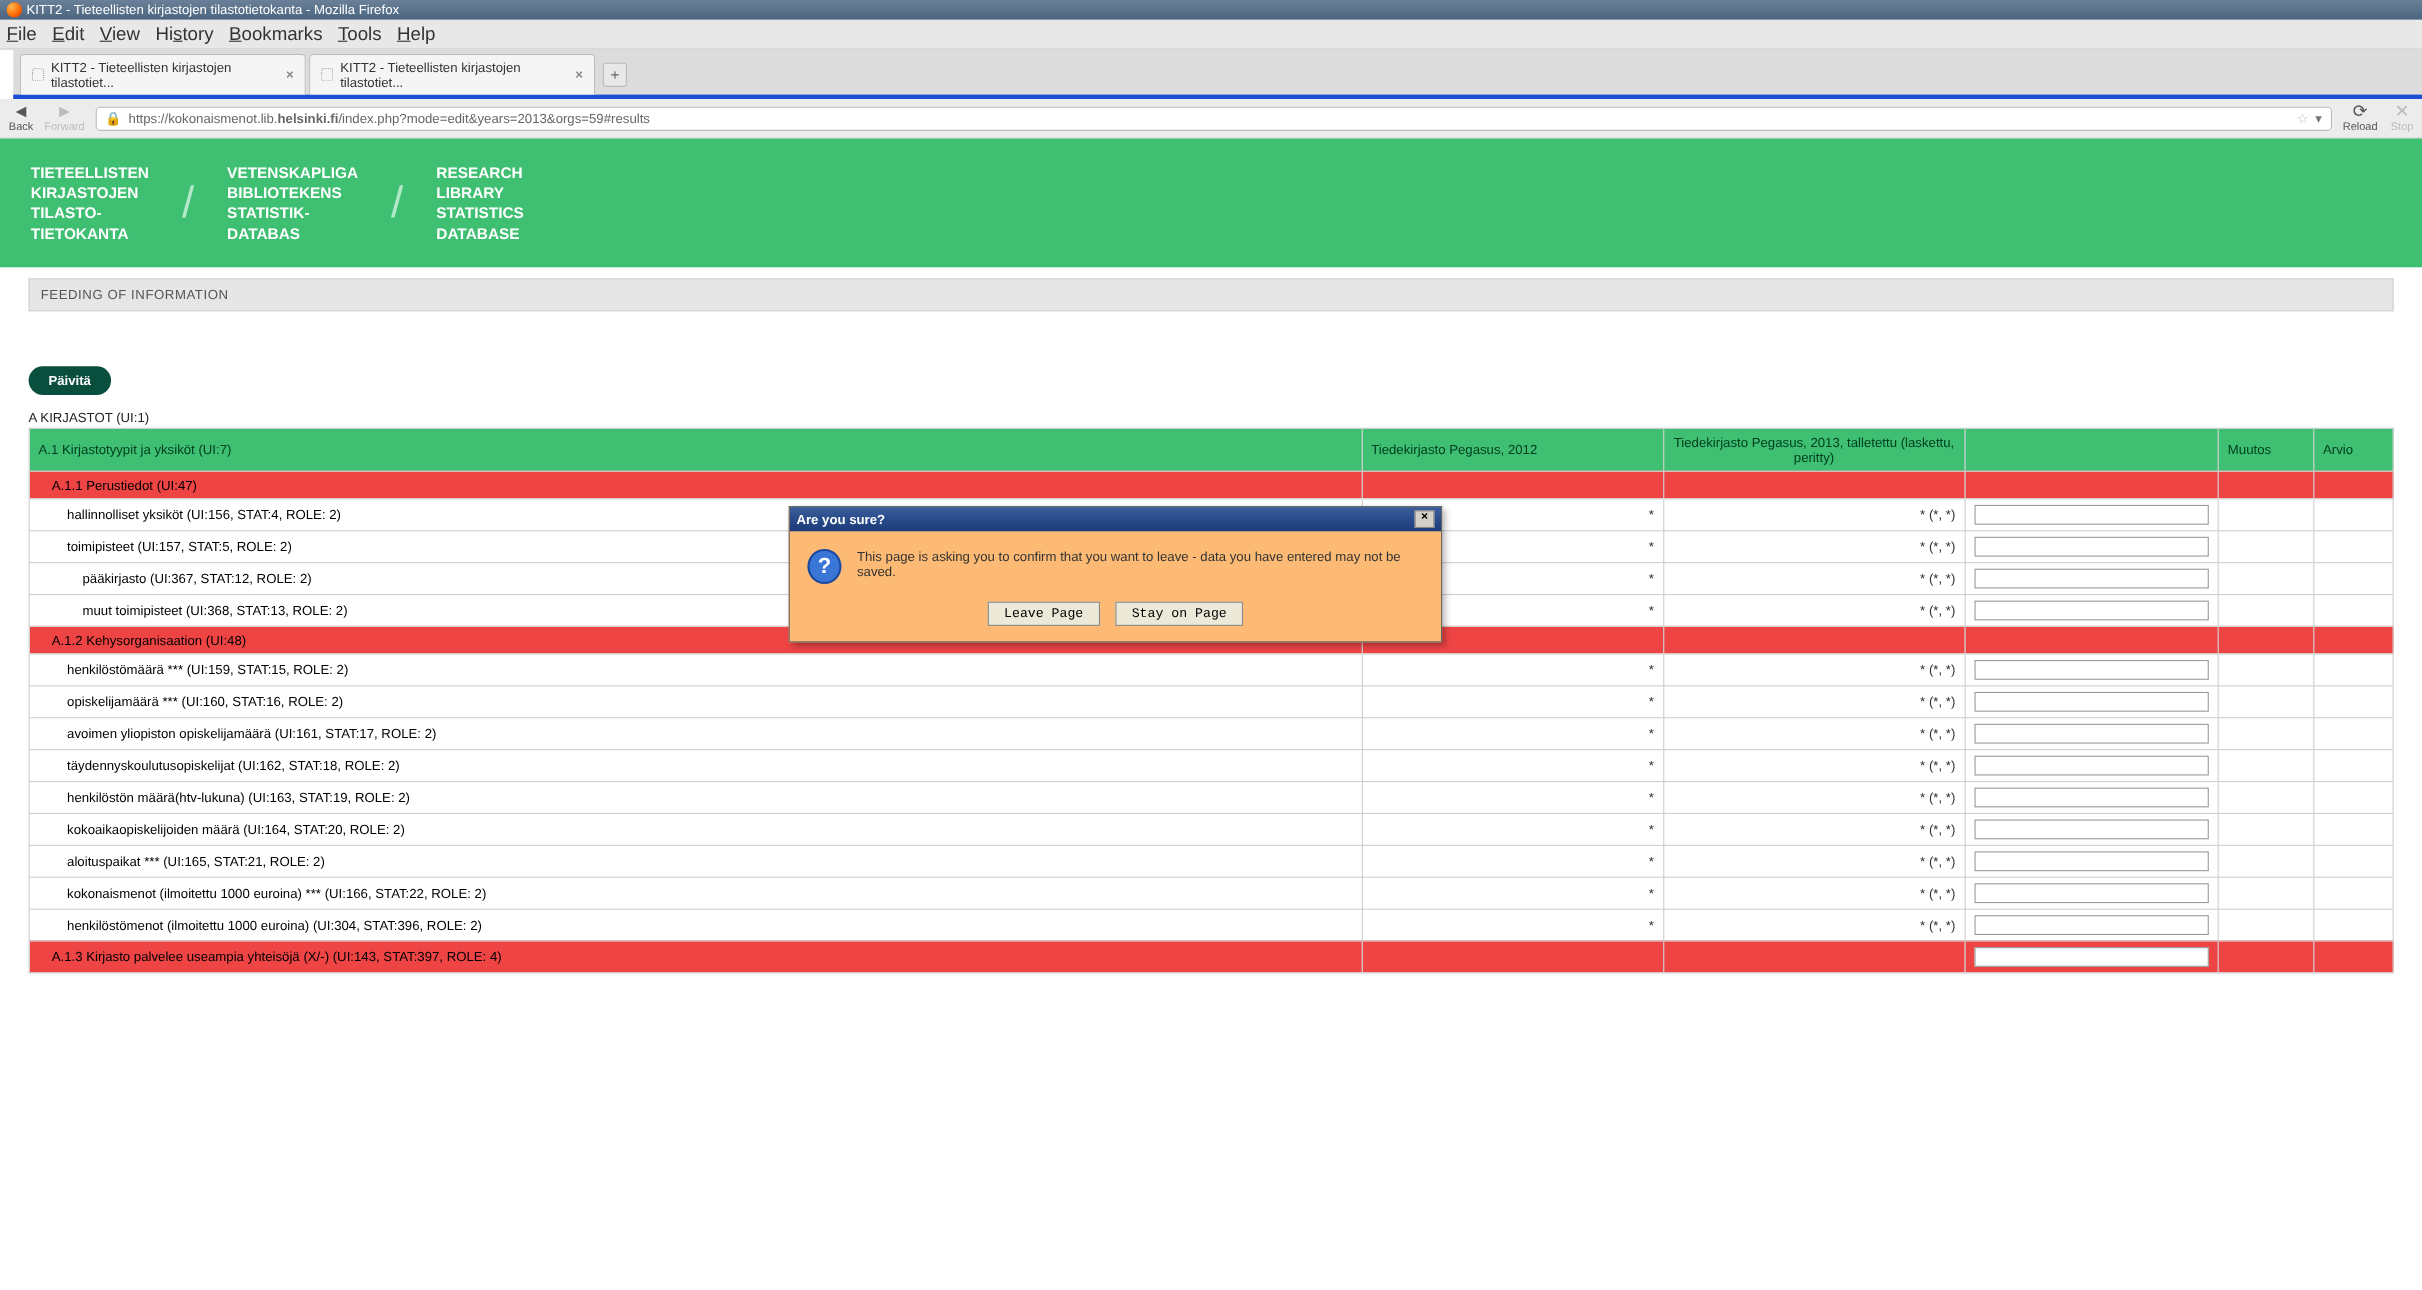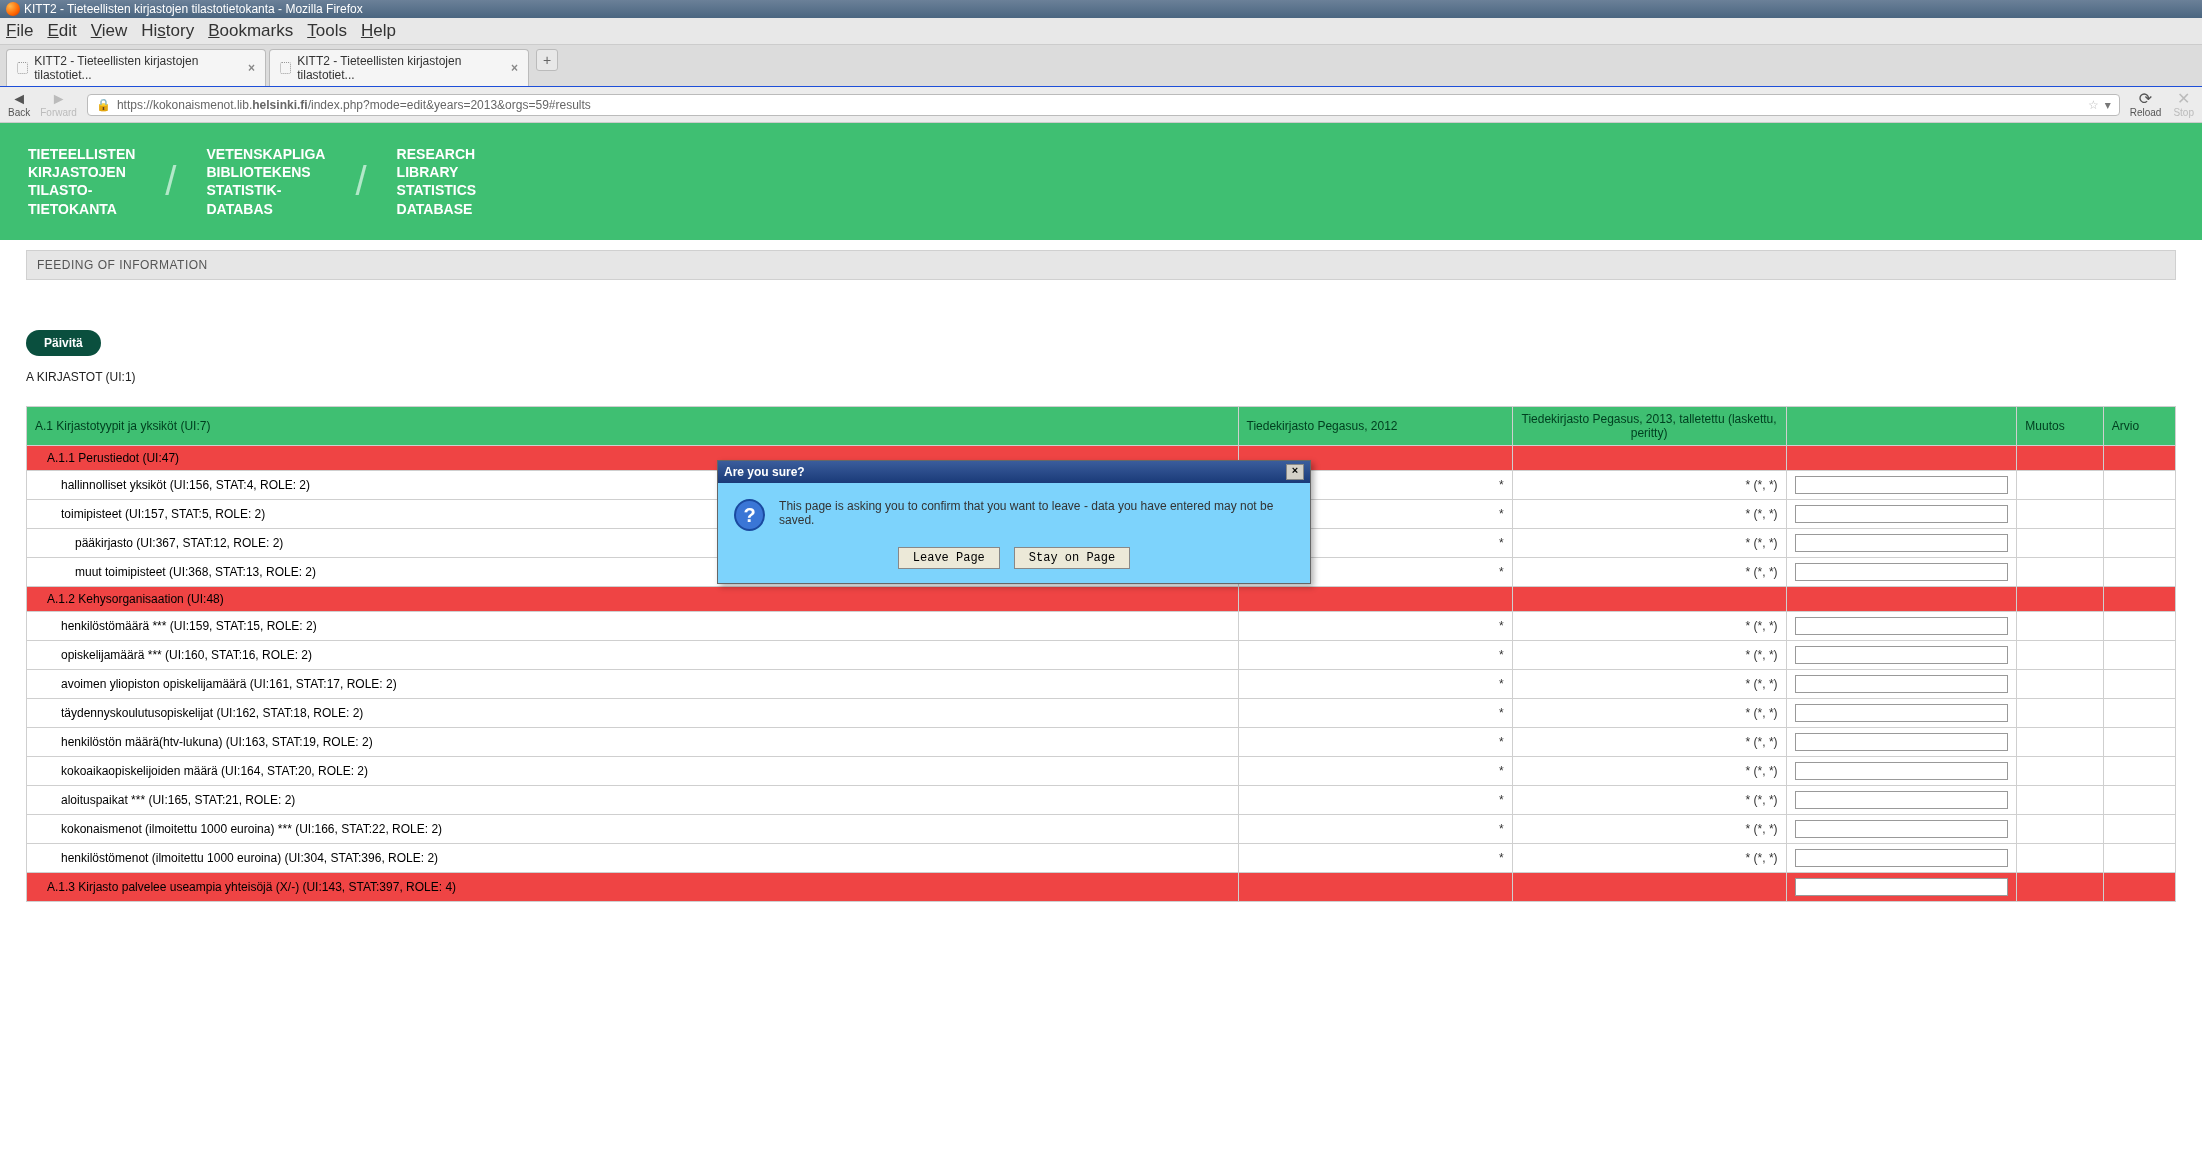--- a/index.html
+++ b/index.html
@@ -9,21 +9,21 @@
 
 .titlebar { background: linear-gradient(to bottom, #6b8098, #4a6580); color: #fff; padding: 2px 6px; font-size: 12px; display: flex; align-items: center; gap: 4px; }
 .titlebar .ff-icon { width: 14px; height: 14px; background: radial-gradient(circle at 30% 30%, #ffb84d, #ff6600 60%, #cc3300); border-radius: 50%; }
 
 
 .menubar { background: #e8e8e8; border-bottom: 1px solid #ccc; padding: 3px 6px; display: flex; gap: 14px; font-size: 17px; color: #333; }
 .menubar span u { text-decoration: underline; }
 .menubar span { cursor: default; }
 
 
-.tabbar { background: #dcdcdc; display: flex; align-items: flex-start; padding: 4px 6px 0 6px; border-bottom: 1px solid #1d4ed8; }
+.tabbar { background: #dcdcdc; display: flex; align-items: center; padding: 4px 6px 0 6px; border-bottom: 4px solid #1d4ed8; margin-left: 12px; }
 .tab { background: #f5f5f5; border: 1px solid #bbb; border-bottom: none; border-radius: 4px 4px 0 0; padding: 4px 10px; margin-right: 3px; display: flex; align-items: center; gap: 6px; max-width: 260px; font-size: 12px; color: #333; }
 .tab .tab-close { color: #888; font-weight: bold; }
 .tab .tab-ico { width: 12px; height: 12px; border: 1px dotted #999; border-radius: 2px; }
 .tab-add { width: 22px; height: 22px; background: #e8e8e8; border: 1px solid #bbb; border-radius: 3px; display: flex; align-items: center; justify-content: center; font-size: 14px; color: #666; margin-left: 4px; }
 
 
 .navbar { background: #ececec; display: flex; align-items: center; padding: 4px 8px; gap: 10px; border-bottom: 1px solid #ccc; }
 .nav-btn { display: flex; flex-direction: column; align-items: center; font-size: 10px; color: #555; }
 .nav-btn.disabled { color: #bbb; }
 .nav-arrow { font-size: 16px; line-height: 1; }
@@ -35,42 +35,42 @@
 
 
 .banner { background: #3fbf72; color: #fff; padding: 22px 28px; display: flex; gap: 30px; align-items: center; }
 .banner .slash { color: #b3e8c9; font-size: 40px; font-weight: 100; }
 .banner .col { font-size: 14px; font-weight: bold; line-height: 1.3; }
 
 
 .content { padding: 0 26px; overflow: auto; flex: 1; position: relative; }
 .feedbar { background: #e6e6e6; border: 1px solid #d0d0d0; color: #555; font-size: 12px; padding: 7px 10px; margin: 10px 0 20px 0; letter-spacing: 0.5px; }
 .update-btn { background: #0a4f3e; color: #fff; border: none; border-radius: 14px; padding: 6px 18px; font-size: 12px; font-weight: bold; margin: 30px 0 14px 0; }
-.section-title { font-size: 12px; color: #222; margin-bottom: 22px; }
+.section-title { font-size: 12px; color: #222; margin-bottom: 2px; }
 
 
 .tbl { width: 100%; border-collapse: collapse; font-size: 12px; }
 .tbl th, .tbl td { border: 1px solid #cfcfcf; padding: 5px 8px; text-align: left; }
 .tbl thead th { background: #3fbf72; color: #004020; font-weight: normal; }
 .tbl .subhead td { background: #ef4444; }
 .tbl td.num { text-align: right; color: #333; }
 .col-lbl { width: 840px; }
 .col-y1 { width: 190px; }
 .col-y2 { width: 190px; text-align: center !important; }
 .col-in { width: 160px; }
 .col-mutos { width: 60px; }
 .col-arvio { width: 50px; }
 .pad1 { padding-left: 20px !important; }
 .pad2 { padding-left: 34px !important; }
 .pad3 { padding-left: 48px !important; }
 .cell-input { width: 100%; border: 1px solid #999; height: 18px; font-size: 11px; background: #fff; }
 
 
 .dialog-backdrop { position: absolute; left: 0; top: 0; right: 0; bottom: 0; pointer-events: none; }
-.dialog { position: absolute; left: 717px; top: 460px; width: 594px; background: #7dd3fc; border: 1px solid #666; box-shadow: 3px 3px 6px rgba(0,0,0,0.3); pointer-events: auto; }
+.dialog { position: absolute; left: 717px; top: 460px; width: 594px; background: #fdba74; border: 1px solid #666; box-shadow: 3px 3px 6px rgba(0,0,0,0.3); pointer-events: auto; }
 .dialog .dlg-title { background: linear-gradient(to bottom, #3b5d9c, #1a3a78); color: #fff; padding: 3px 6px; font-size: 12px; display: flex; justify-content: space-between; align-items: center; font-weight: bold; }
 .dialog .dlg-close { background: #d4d0c8; border: 1px solid #888; width: 18px; height: 16px; font-size: 11px; line-height: 1; text-align: center; color: #000; }
 .dialog .dlg-body { padding: 16px 16px 8px 16px; display: flex; gap: 14px; align-items: flex-start; font-size: 12px; color: #333; }
 .dialog .dlg-icon { width: 32px; height: 32px; border-radius: 50%; background: #3a76d6; display: flex; align-items: center; justify-content: center; color: #fff; font-size: 20px; font-weight: bold; border: 2px solid #1a4aa0; }
 .dialog .dlg-btns { display: flex; justify-content: center; gap: 14px; padding: 8px 0 14px 0; }
 .dialog .dlg-btns button { padding: 3px 14px; font-size: 12px; background: #ece9d8; border: 1px solid #888; font-family: Liberation Mono, monospace; }
 </style>
 </head>
 <body>
 

